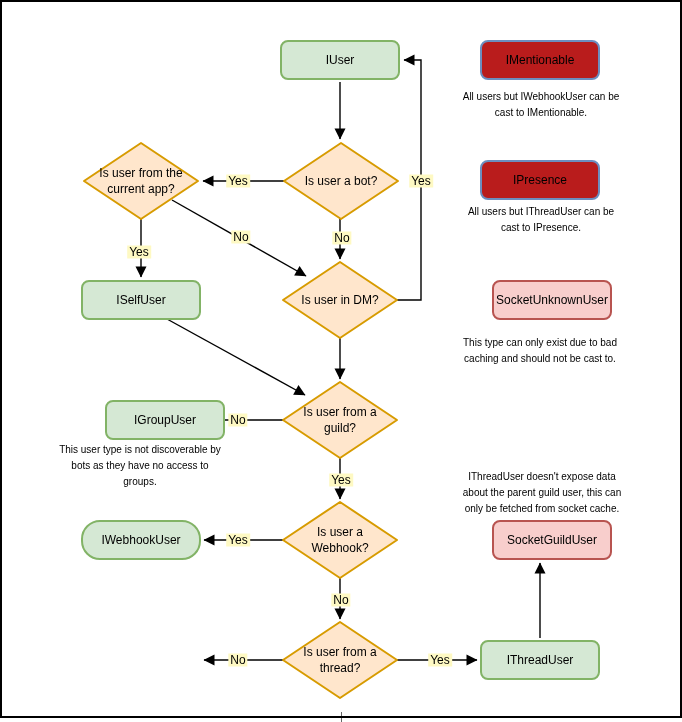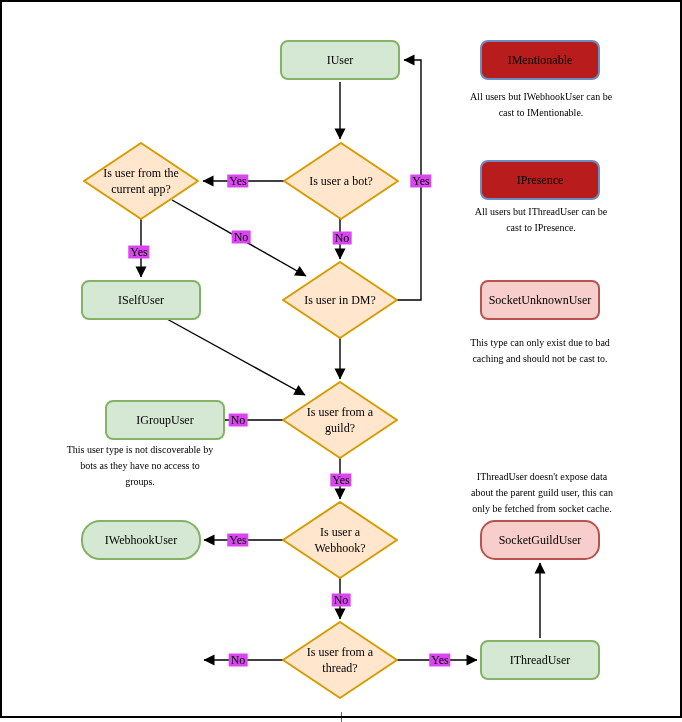--- a/index.html
+++ b/index.html
@@ -1,21 +1,21 @@
 <!DOCTYPE html>
 <html><head>
 <meta charset="utf-8">
 <style>
   html, body { margin: 0; padding: 0; background: #fff; }
   .canvas {
     position: relative;
     width: 682px;
     height: 722px;
     background: #ffffff;
-    font-family: Liberation Serif, serif;
+    font-family: Liberation Sans, sans-serif;
     color: #000000;
     overflow: hidden;
   }
   .frame {
     position: absolute;
     left: 0; top: 0;
     width: 682px; height: 718px;
     border: 2px solid #000000;
     box-sizing: border-box;
     pointer-events: none;
@@ -28,33 +28,33 @@
     border: 2px solid;
     border-radius: 8px;
     display: flex;
     align-items: center;
     justify-content: center;
     font-size: 12px;
     text-align: center;
   }
   .node.green { background: #d5e8d4; border-color: #82b366; }
   .node.blue  { background: #b91c1c; border-color: #6c8ebf; }
-  .node.red   { background: #f8cecc; border-color: #b85450; }
+  .node.red   { background: #f8cecc; border-color: #b85450; margin-left: 12px; }
   .dlabel {
     position: absolute;
     transform: translate(-50%, -50%);
     text-align: center;
     font-size: 12px;
     line-height: 16px;
     white-space: pre-line;
   }
   .elabel {
     position: absolute;
     transform: translate(-50%, -50%);
-    background: #d946ef;
+    background: #fef9c3;
     font-size: 12px;
     line-height: 13px;
     padding: 0 2px;
     text-align: right;
   }
   .note {
     position: absolute;
     width: 200px;
     text-align: center;
     font-size: 10px;
@@ -104,21 +104,21 @@
     <polygon points="340,622 397,660 340,698 283,660" fill="#ffe6cc" stroke="#d79b00" stroke-width="2" stroke-linejoin="round"></polygon>
   </svg>
 
   <div class="node green" style="left:280px; top:40px;">IUser</div>
   <div class="node blue" style="left:480px; top:40px;">IMentionable</div>
   <div class="node blue" style="left:480px; top:160px;">IPresence</div>
   <div class="node green" style="left:81px;  top:280px;">ISelfUser</div>
   <div class="node red" style="left:480px; top:280px;">SocketUnknownUser</div>
   <div class="node green" style="left:81px;  top:400px;margin-left:24px;">IGroupUser</div>
   <div class="node green" style="left:81px;  top:520px;border-radius:19px;">IWebhookUser</div>
-  <div class="node red" style="left:480px; top:520px;border-radius:15px;">SocketGuildUser</div>
+  <div class="node red" style="left:480px; top:520px;">SocketGuildUser</div>
   <div class="node green" style="left:480px; top:640px;">IThreadUser</div>
 
   <div class="dlabel" style="left:141px; top:181px;">Is user from the
 current app?</div>
   <div class="dlabel" style="left:341px; top:181px;">Is user a bot?</div>
   <div class="dlabel" style="left:340px; top:300px;">Is user in DM?</div>
   <div class="dlabel" style="left:340px; top:420px;">Is user from a
 guild?</div>
   <div class="dlabel" style="left:340px; top:540px;">Is user a
 Webhook?</div>

